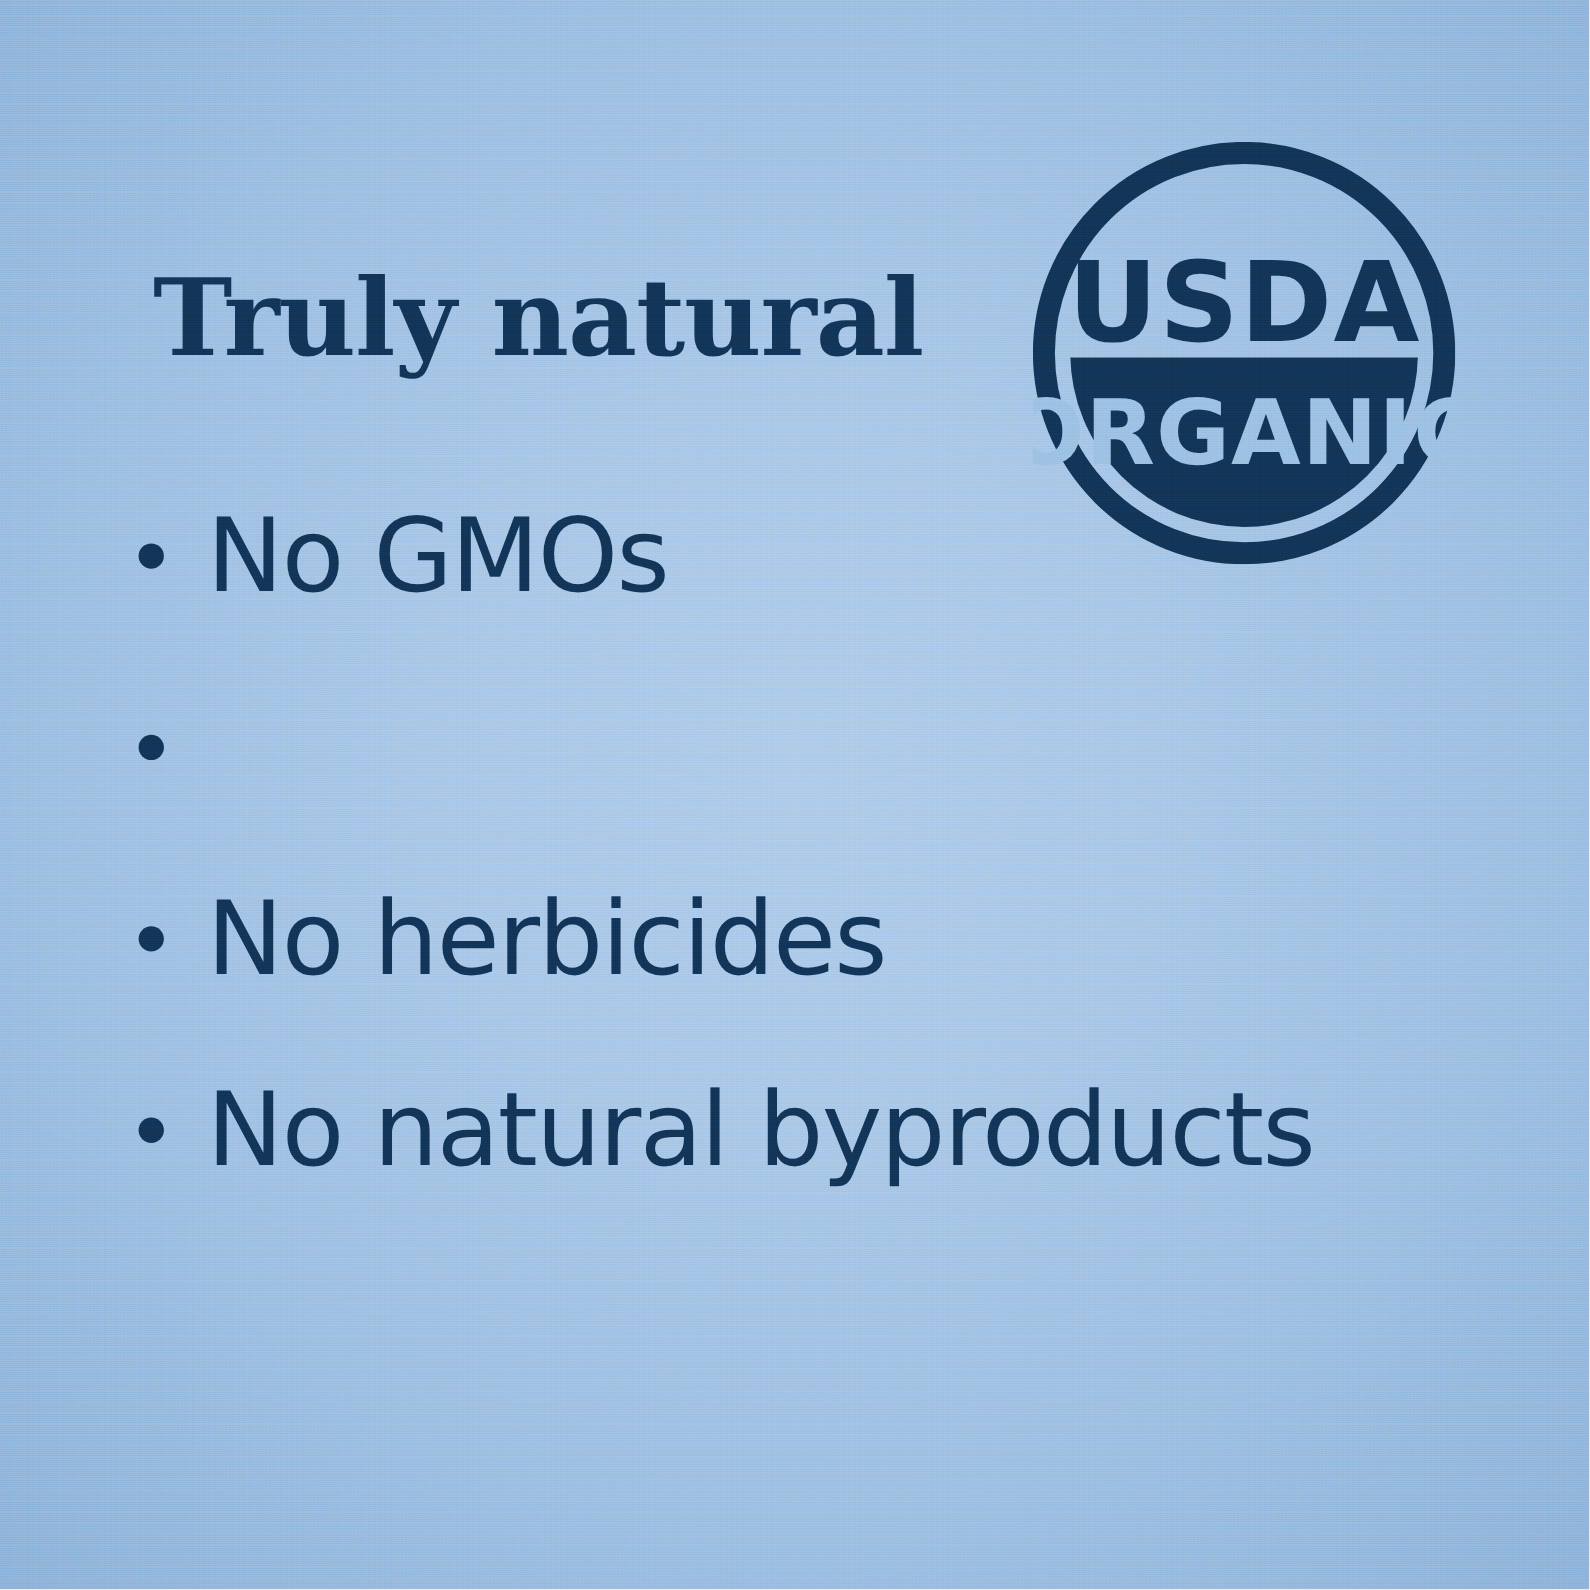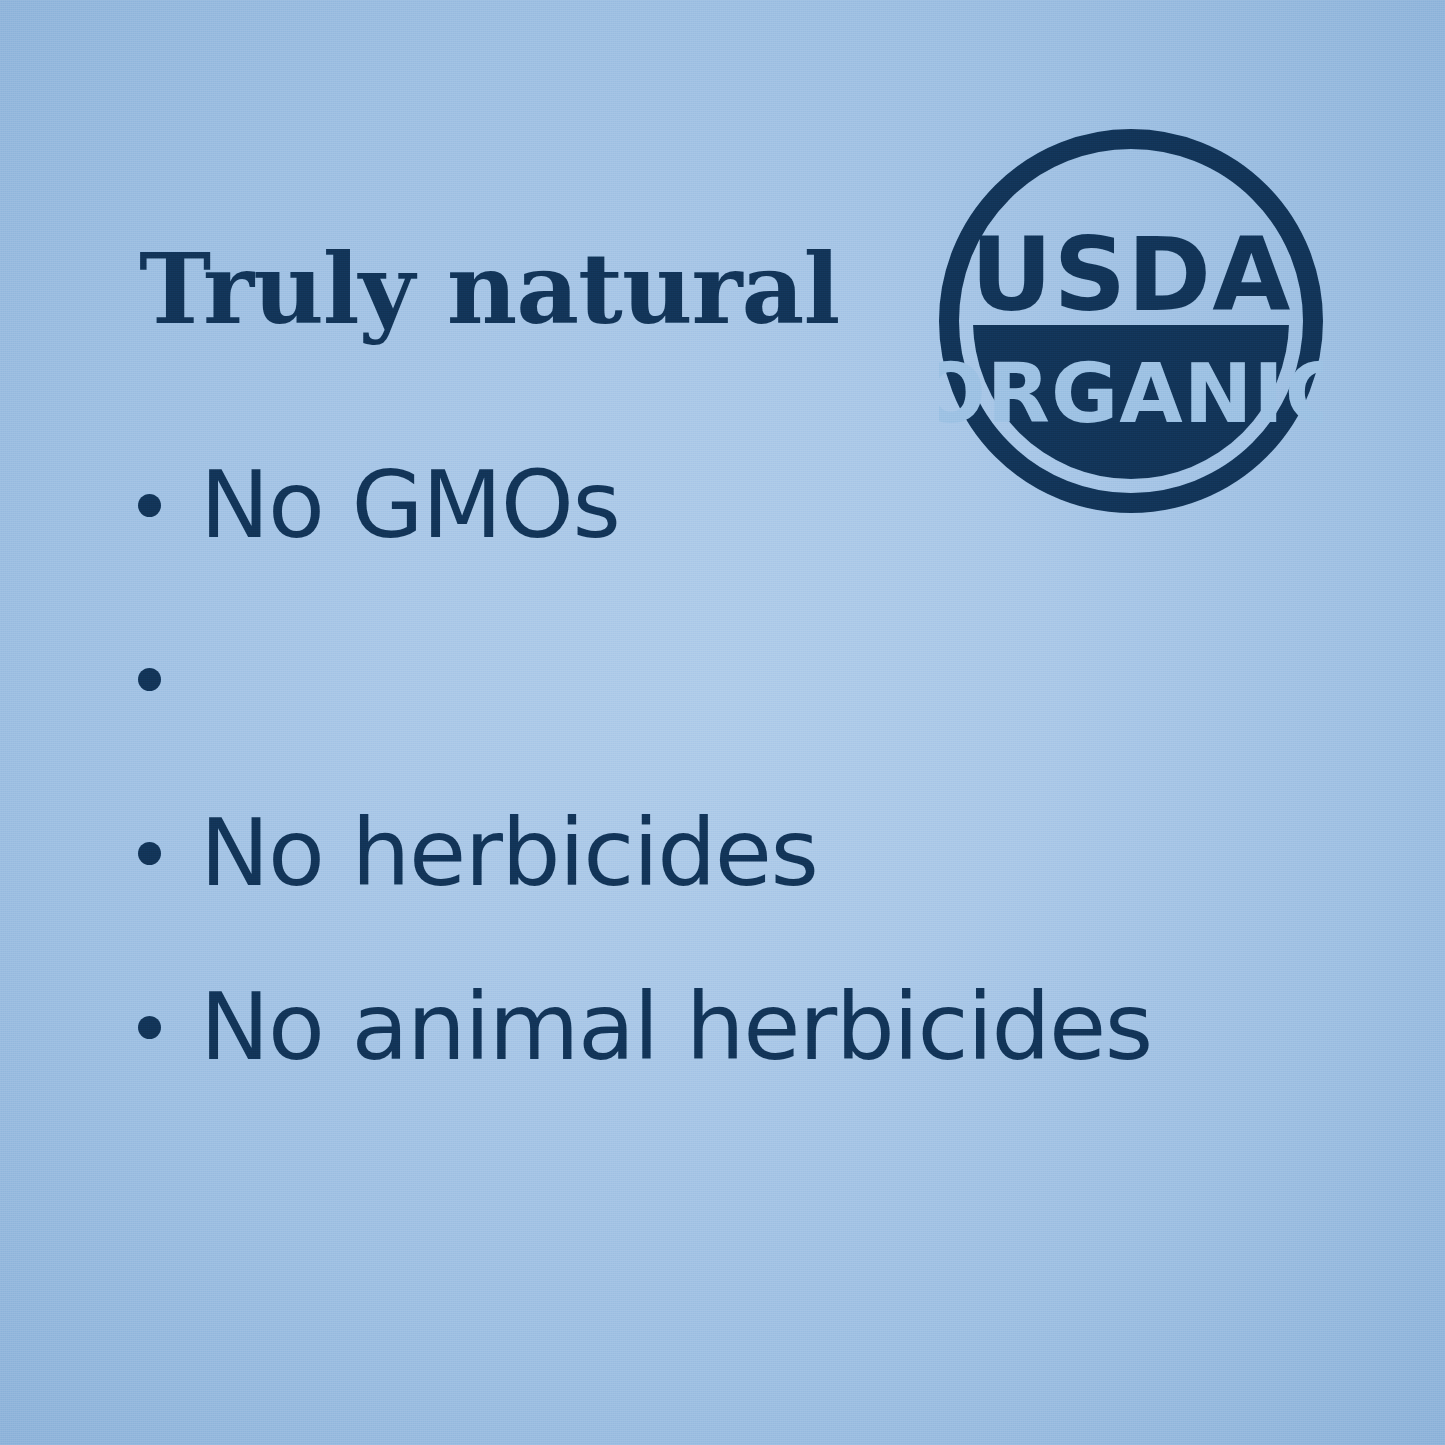--- a/index.html
+++ b/index.html
@@ -51,21 +51,21 @@
     font-size: 97px;
     line-height: 1;
     letter-spacing: -1px;
     color: #123457;
     white-space: nowrap;
   }
 
   
   #bullets {
     position: absolute;
-    left: 136px;
+    left: 124px;
     top: 418px;
     width: 1120px;
     margin: 0;
     padding: 0;
     list-style: none;
     text-align: right;
   }
   #bullets li {
     position: relative;
     height: 174px;
@@ -134,21 +134,21 @@
     </li>
     <li>
       <span class="bullet-dot"></span>
     </li>
     <li>
       <span class="bullet-dot"></span>
       <span class="bullet-text">No herbicides</span>
     </li>
     <li>
       <span class="bullet-dot"></span>
-      <span class="bullet-text">No animal herbicides</span>
+      <span class="bullet-text">No natural byproducts</span>
     </li>
   </ul>
 
   <div id="seal">
     <svg viewBox="0 0 384 384" xmlns="http://www.w3.org/2000/svg">
       <defs>
         <clipPath id="lowerHalfClip">
           <rect x="0" y="196" width="384" height="188"></rect>
         </clipPath>
       </defs>

